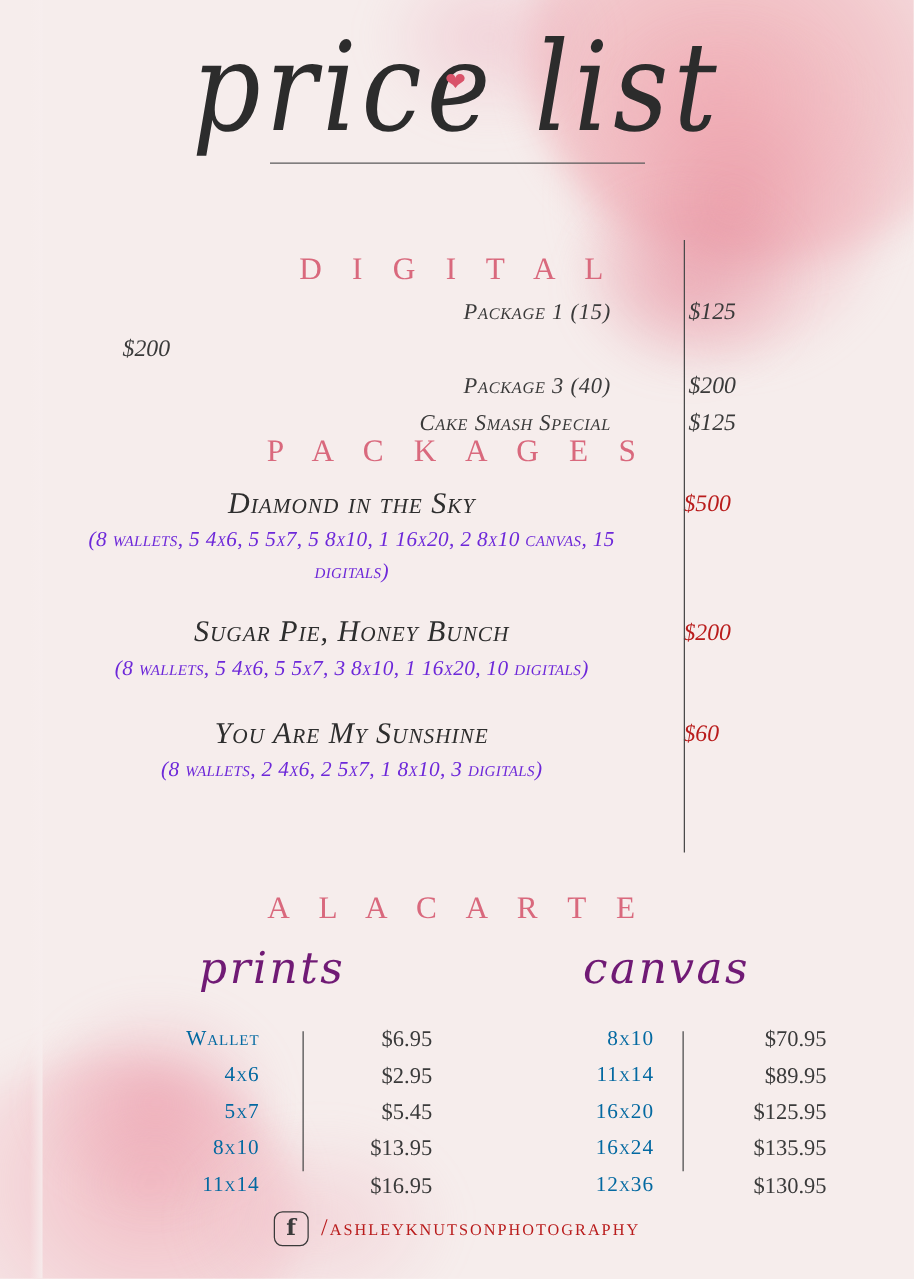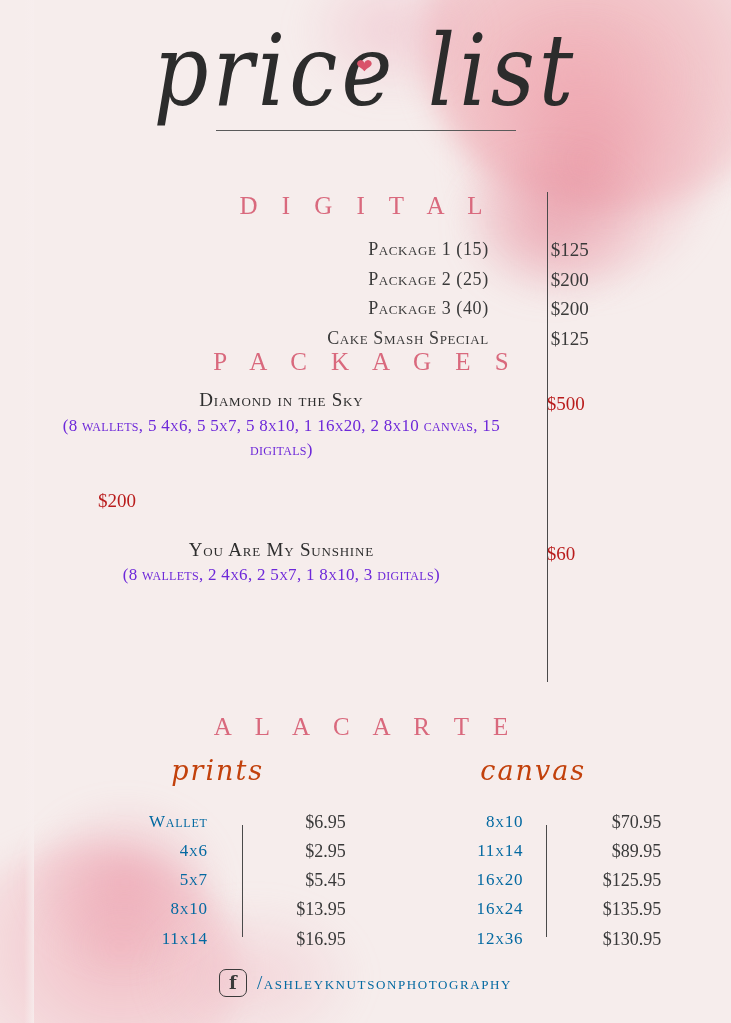--- a/index.html
+++ b/index.html
@@ -126,20 +126,21 @@
     font-size: 25px;
     letter-spacing: 9px;
     font-weight: 400;
   }
 
   
   .price-block {
     position: absolute;
     left: 60px;
     right: 57px;
+    font-style: italic;
   }
   .divider-v {
     position: absolute;
     width: 1px;
     background: #4a4a4a;
     left: 547px;
   }
 
   .row {
     display: flex;
@@ -171,21 +172,21 @@
   .pkg .pkg-row {
     display: flex;
     align-items: flex-start;
   }
   .pkg .pkg-main {
     width: 487px;
     text-align: center;
     padding-right: 6px;
   }
   .pkg-name {
-    font-size: 19px;
+    font-size: 24px;
     color: #2e2e2e;
     font-variant: small-caps;
     letter-spacing: 0.8px;
     line-height: 1.25;
   }
   .pkg-details {
     font-size: 17px;
     color: #6d28d9;
     font-variant: small-caps;
     letter-spacing: 0.3px;
@@ -203,22 +204,22 @@
 
   
   .alacarte-head {
     position: absolute;
     left: 0; right: 0;
     top: 713px;
   }
   .sub-script {
     font-family: "DejaVu Serif", serif;
     font-style: italic;
-    font-size: 27px;
-    color: #c2410c;
+    font-size: 35px;
+    color: #701a75;
     letter-spacing: 2px;
   }
   .carte-cols {
     position: absolute;
     top: 755px;
     left: 60px;
     right: 40px;
     display: flex;
   }
   .carte-col {
@@ -278,21 +279,21 @@
     align-items: center;
     justify-content: center;
     font-family: "DejaVu Serif", serif;
     font-weight: bold;
     font-size: 18px;
     color: #3a3a3a;
     line-height: 1;
   }
   .handle {
     font-size: 19px;
-    color: #0369a1;
+    color: #b91c1c;
     font-variant: small-caps;
     letter-spacing: 1.6px;
   }
 </style>
 </head>
 <body>
 
 <div class="page">
 
   <div class="blob blob-tr-1"></div>
@@ -303,29 +304,28 @@
   <div class="blob blob-bl-2"></div>
   <div class="blob blob-bl-3"></div>
   <div class="gold-edge"></div>
 
   <div class="header">
     <div class="script-title">price list</div>
   </div>
   <div class="title-heart">❤</div>
   <div class="title-rule"></div>
 
-  <div class="section-head" style="position:absolute; left:0; right:0; top:192px;">D I G I T A L</div>
+  <div class="section-head" style="position:absolute; left:0; right:0; top:202px;">D I G I T A L</div>
 
   <div class="price-block" style="top:236px;">
     <div class="row">
       <div class="desc">Package 1 (15)</div>
       <div class="price">$125</div>
     </div>
     <div class="row">
-      <div class="desc">Package 2 (25)</div>
       <div class="price">$200</div>
     </div>
     <div class="row">
       <div class="desc">Package 3 (40)</div>
       <div class="price">$200</div>
     </div>
     <div class="row">
       <div class="desc">Cake Smash Special</div>
       <div class="price">$125</div>
     </div>
@@ -339,20 +339,24 @@
         <div class="pkg-main">
           <div class="pkg-name">Diamond in the Sky</div>
           <div class="pkg-details">(8 wallets, 5 4x6, 5 5x7,  5 8x10, 1 16x20, 2 8x10 canvas, 15 digitals)</div>
         </div>
         <div class="pkg-price">$500</div>
       </div>
     </div>
 
     <div class="pkg" style="margin-top:22px;">
       <div class="pkg-row">
+        <div class="pkg-main">
+          <div class="pkg-name">Sugar Pie, Honey Bunch</div>
+          <div class="pkg-details">(8 wallets, 5 4x6, 5 5x7, 3 8x10, 1 16x20, 10 digitals)</div>
+        </div>
         <div class="pkg-price">$200</div>
       </div>
     </div>
 
     <div class="pkg" style="margin-top:24px;">
       <div class="pkg-row">
         <div class="pkg-main">
           <div class="pkg-name">You Are My Sunshine</div>
           <div class="pkg-details">(8 wallets, 2 4x6, 2 5x7, 1 8x10, 3 digitals)</div>
         </div>

